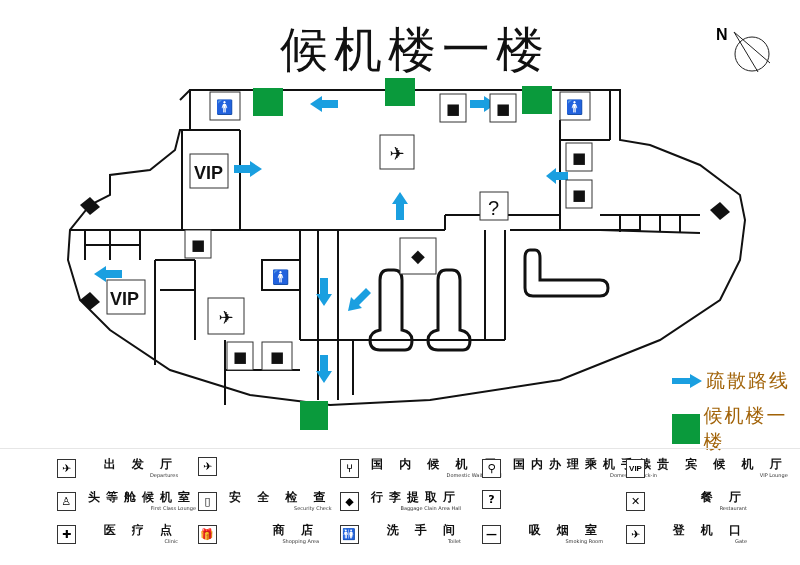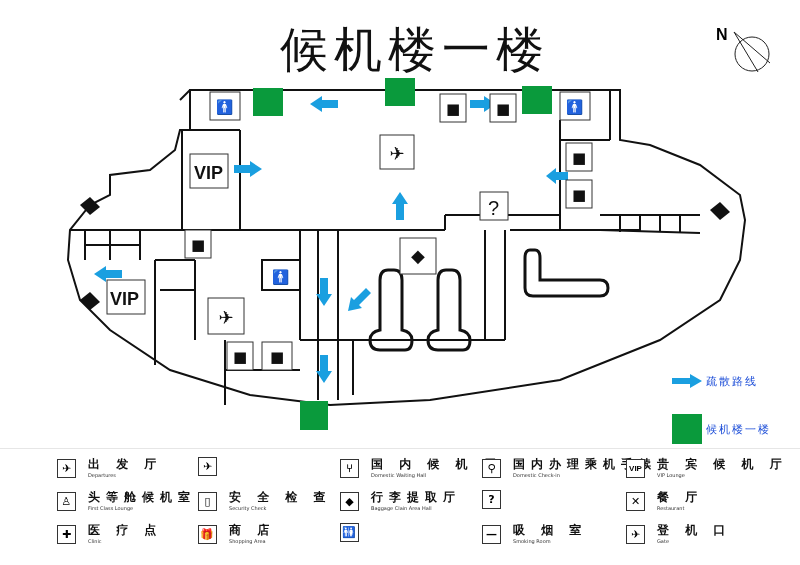--- a/index.html
+++ b/index.html
@@ -3,26 +3,26 @@
 <meta charset="utf-8">
 <style>
   html,body{margin:0;padding:0;background:#fff;}
   body{width:800px;height:565px;position:relative;overflow:hidden;font-family:"DejaVu Sans",sans-serif;}
   .title{position:absolute;left:280px;top:18px;font-family:"DejaVu Serif",serif;font-size:48px;letter-spacing:6px;color:#111;font-weight:300;}
   .compass{position:absolute;left:712px;top:22px;width:70px;height:60px;}
   .compass .n{position:absolute;left:4px;top:4px;font-weight:bold;font-size:16px;font-family:"Liberation Sans",sans-serif;}
   .plan{position:absolute;left:0;top:0;width:800px;height:450px;}
   .legend-right{position:absolute;left:672px;top:368px;}
   .lr-row{display:flex;align-items:center;height:26px;margin-bottom:22px;}
-  .lr-row .lbl{font-size:11px;color:#1d4ed8;margin-left:4px;letter-spacing:2px;}
+  .lr-row .lbl{font-size:19px;color:#a16207;margin-left:4px;letter-spacing:2px;}
   .swatch{width:30px;height:30px;}
   .legend{position:absolute;left:0;top:448px;width:800px;height:117px;border-top:1px solid #e6e6e6;}
   .lg-item{position:absolute;display:flex;align-items:center;}
   .lg-icon{width:17px;height:17px;border:1px solid #333;display:flex;align-items:center;justify-content:center;font-size:11px;font-weight:bold;background:#fff;}
-  .lg-text{display:flex;flex-direction:column;align-items:flex-start;margin-left:12px;min-width:90px;}
+  .lg-text{display:flex;flex-direction:column;align-items:flex-end;margin-left:12px;min-width:90px;}
   .lg-cn{font-size:12px;font-weight:bold;letter-spacing:6px;color:#111;line-height:14px;}
   .lg-en{font-size:5px;color:#333;line-height:8px;}
   .vip-text{font-family:"Liberation Sans",sans-serif;font-weight:bold;}
 </style>
 </head>
 <body>
 
 <div class="title">候机楼一楼</div>
 
 <div class="compass">
@@ -245,20 +245,24 @@
     </div>
     <div class="lg-item" style="left: 198px; top: 74px;">
       <div class="lg-icon">🎁</div>
       <div class="lg-text">
         <span class="lg-cn">商  店</span>
         <span class="lg-en">Shopping Area</span>
       </div>
     </div>
     <div class="lg-item" style="left: 340px; top: 74px;">
       <div class="lg-icon">🚻</div>
+      <div class="lg-text">
+        <span class="lg-cn">洗 手 间</span>
+        <span class="lg-en">Toilet</span>
+      </div>
     </div>
     <div class="lg-item" style="left: 482px; top: 74px;">
       <div class="lg-icon">—</div>
       <div class="lg-text">
         <span class="lg-cn">吸 烟 室</span>
         <span class="lg-en">Smoking Room</span>
       </div>
     </div>
     <div class="lg-item" style="left: 626px; top: 74px;">
       <div class="lg-icon">✈</div>

